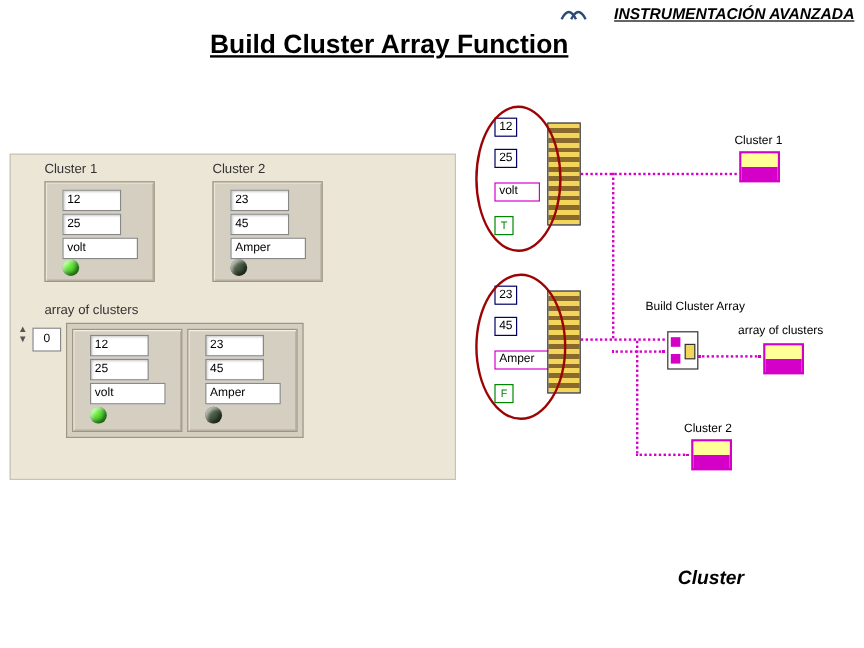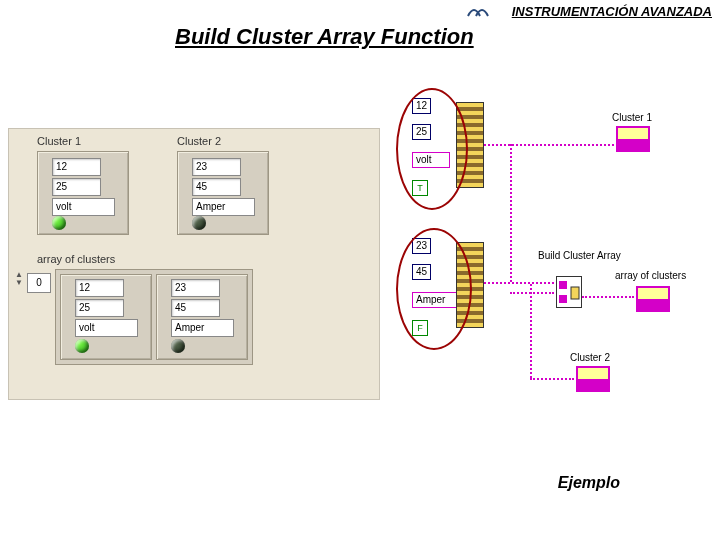--- a/index.html
+++ b/index.html
@@ -27,21 +27,20 @@
     right: 230px;
     width: 24px;
     height: 16px;
   }
   .title {
     position: absolute;
     top: 24px;
     left: 175px;
     font-size: 22px;
     font-weight: bold;
-    font-style: italic;
     text-decoration: underline;
     color: #000;
   }
   .fp-panel {
     position: absolute;
     top: 128px;
     left: 8px;
     width: 370px;
     height: 270px;
     background: #ece6d6;
@@ -286,13 +285,13 @@
   </div>
 
 <div class="wire-pink" style="top:144px;left:484px;width:130px"></div>
 <div class="wire-pink-v" style="top:144px;left:510px;height:138px"></div>
 <div class="wire-pink" style="top:282px;left:484px;width:70px"></div>
 <div class="wire-pink" style="top:296px;left:582px;width:52px"></div>
 <div class="wire-pink-v" style="top:284px;left:530px;height:94px"></div>
 <div class="wire-pink" style="top:378px;left:530px;width:44px"></div>
 <div class="wire-pink" style="top:292px;left:510px;width:44px"></div>
 
-<div class="footer">Ejemplo</div>
+<div class="footer">Cluster</div>
 
 </body></html>

